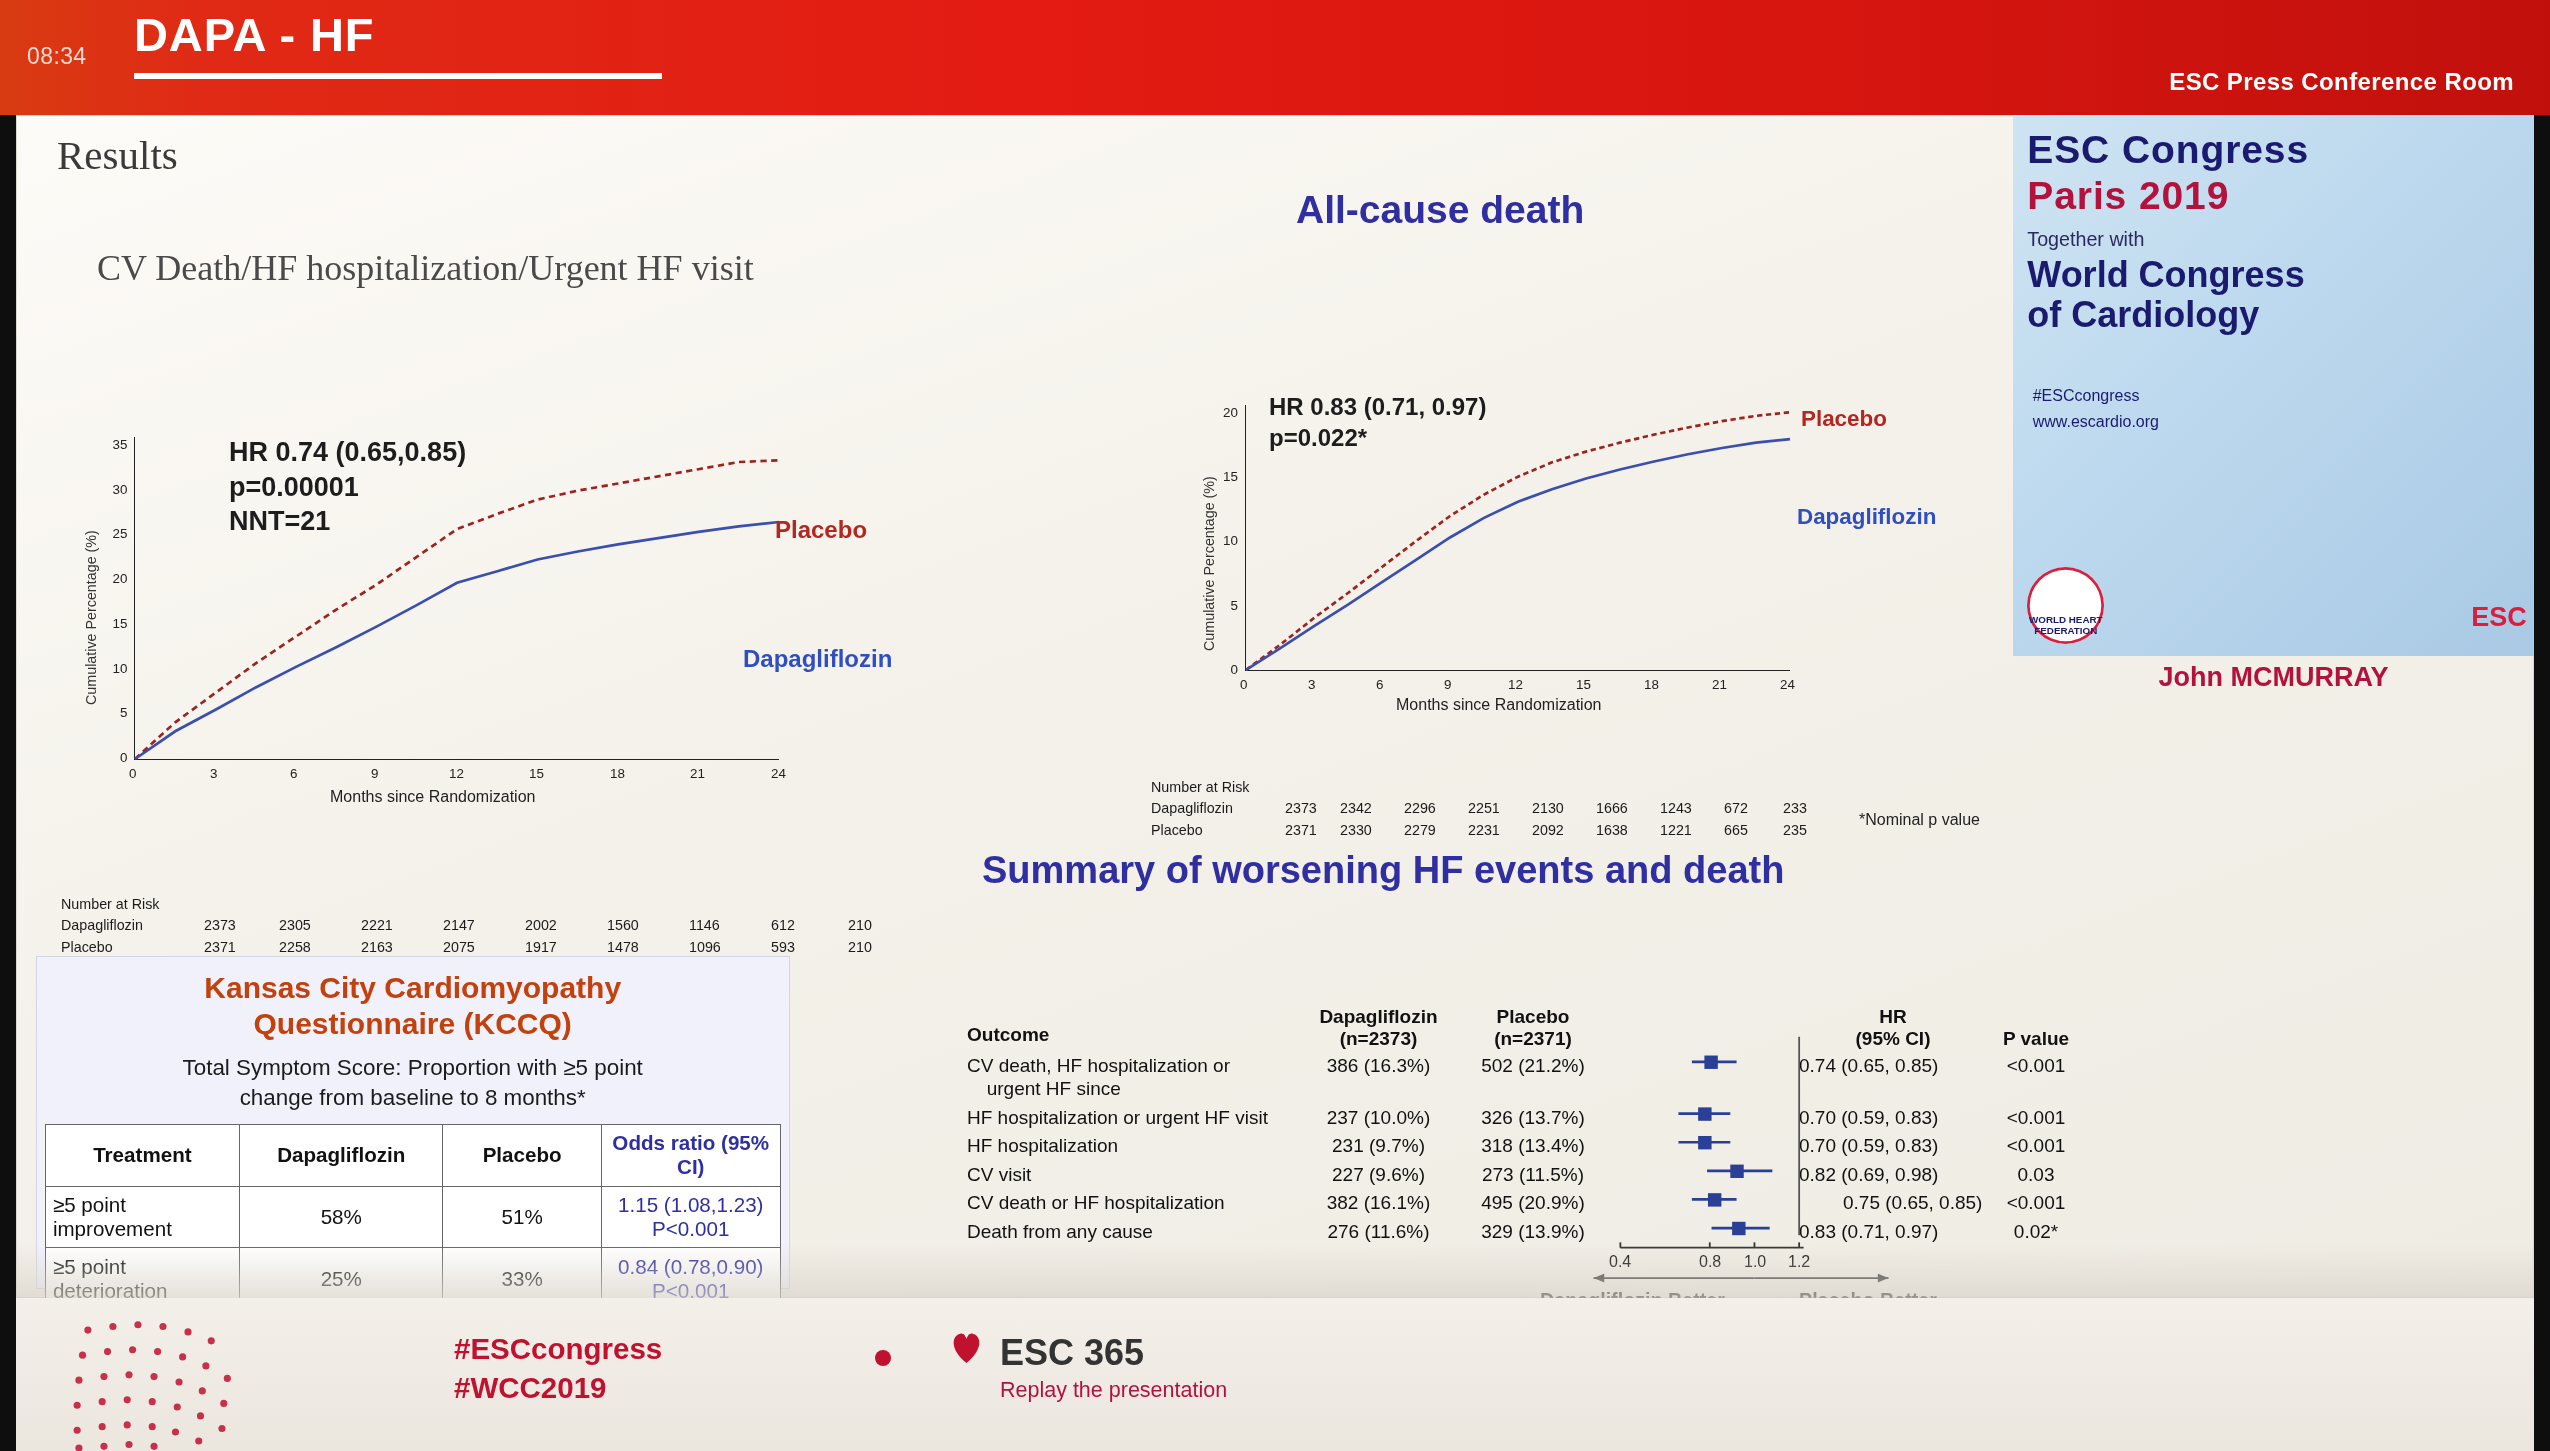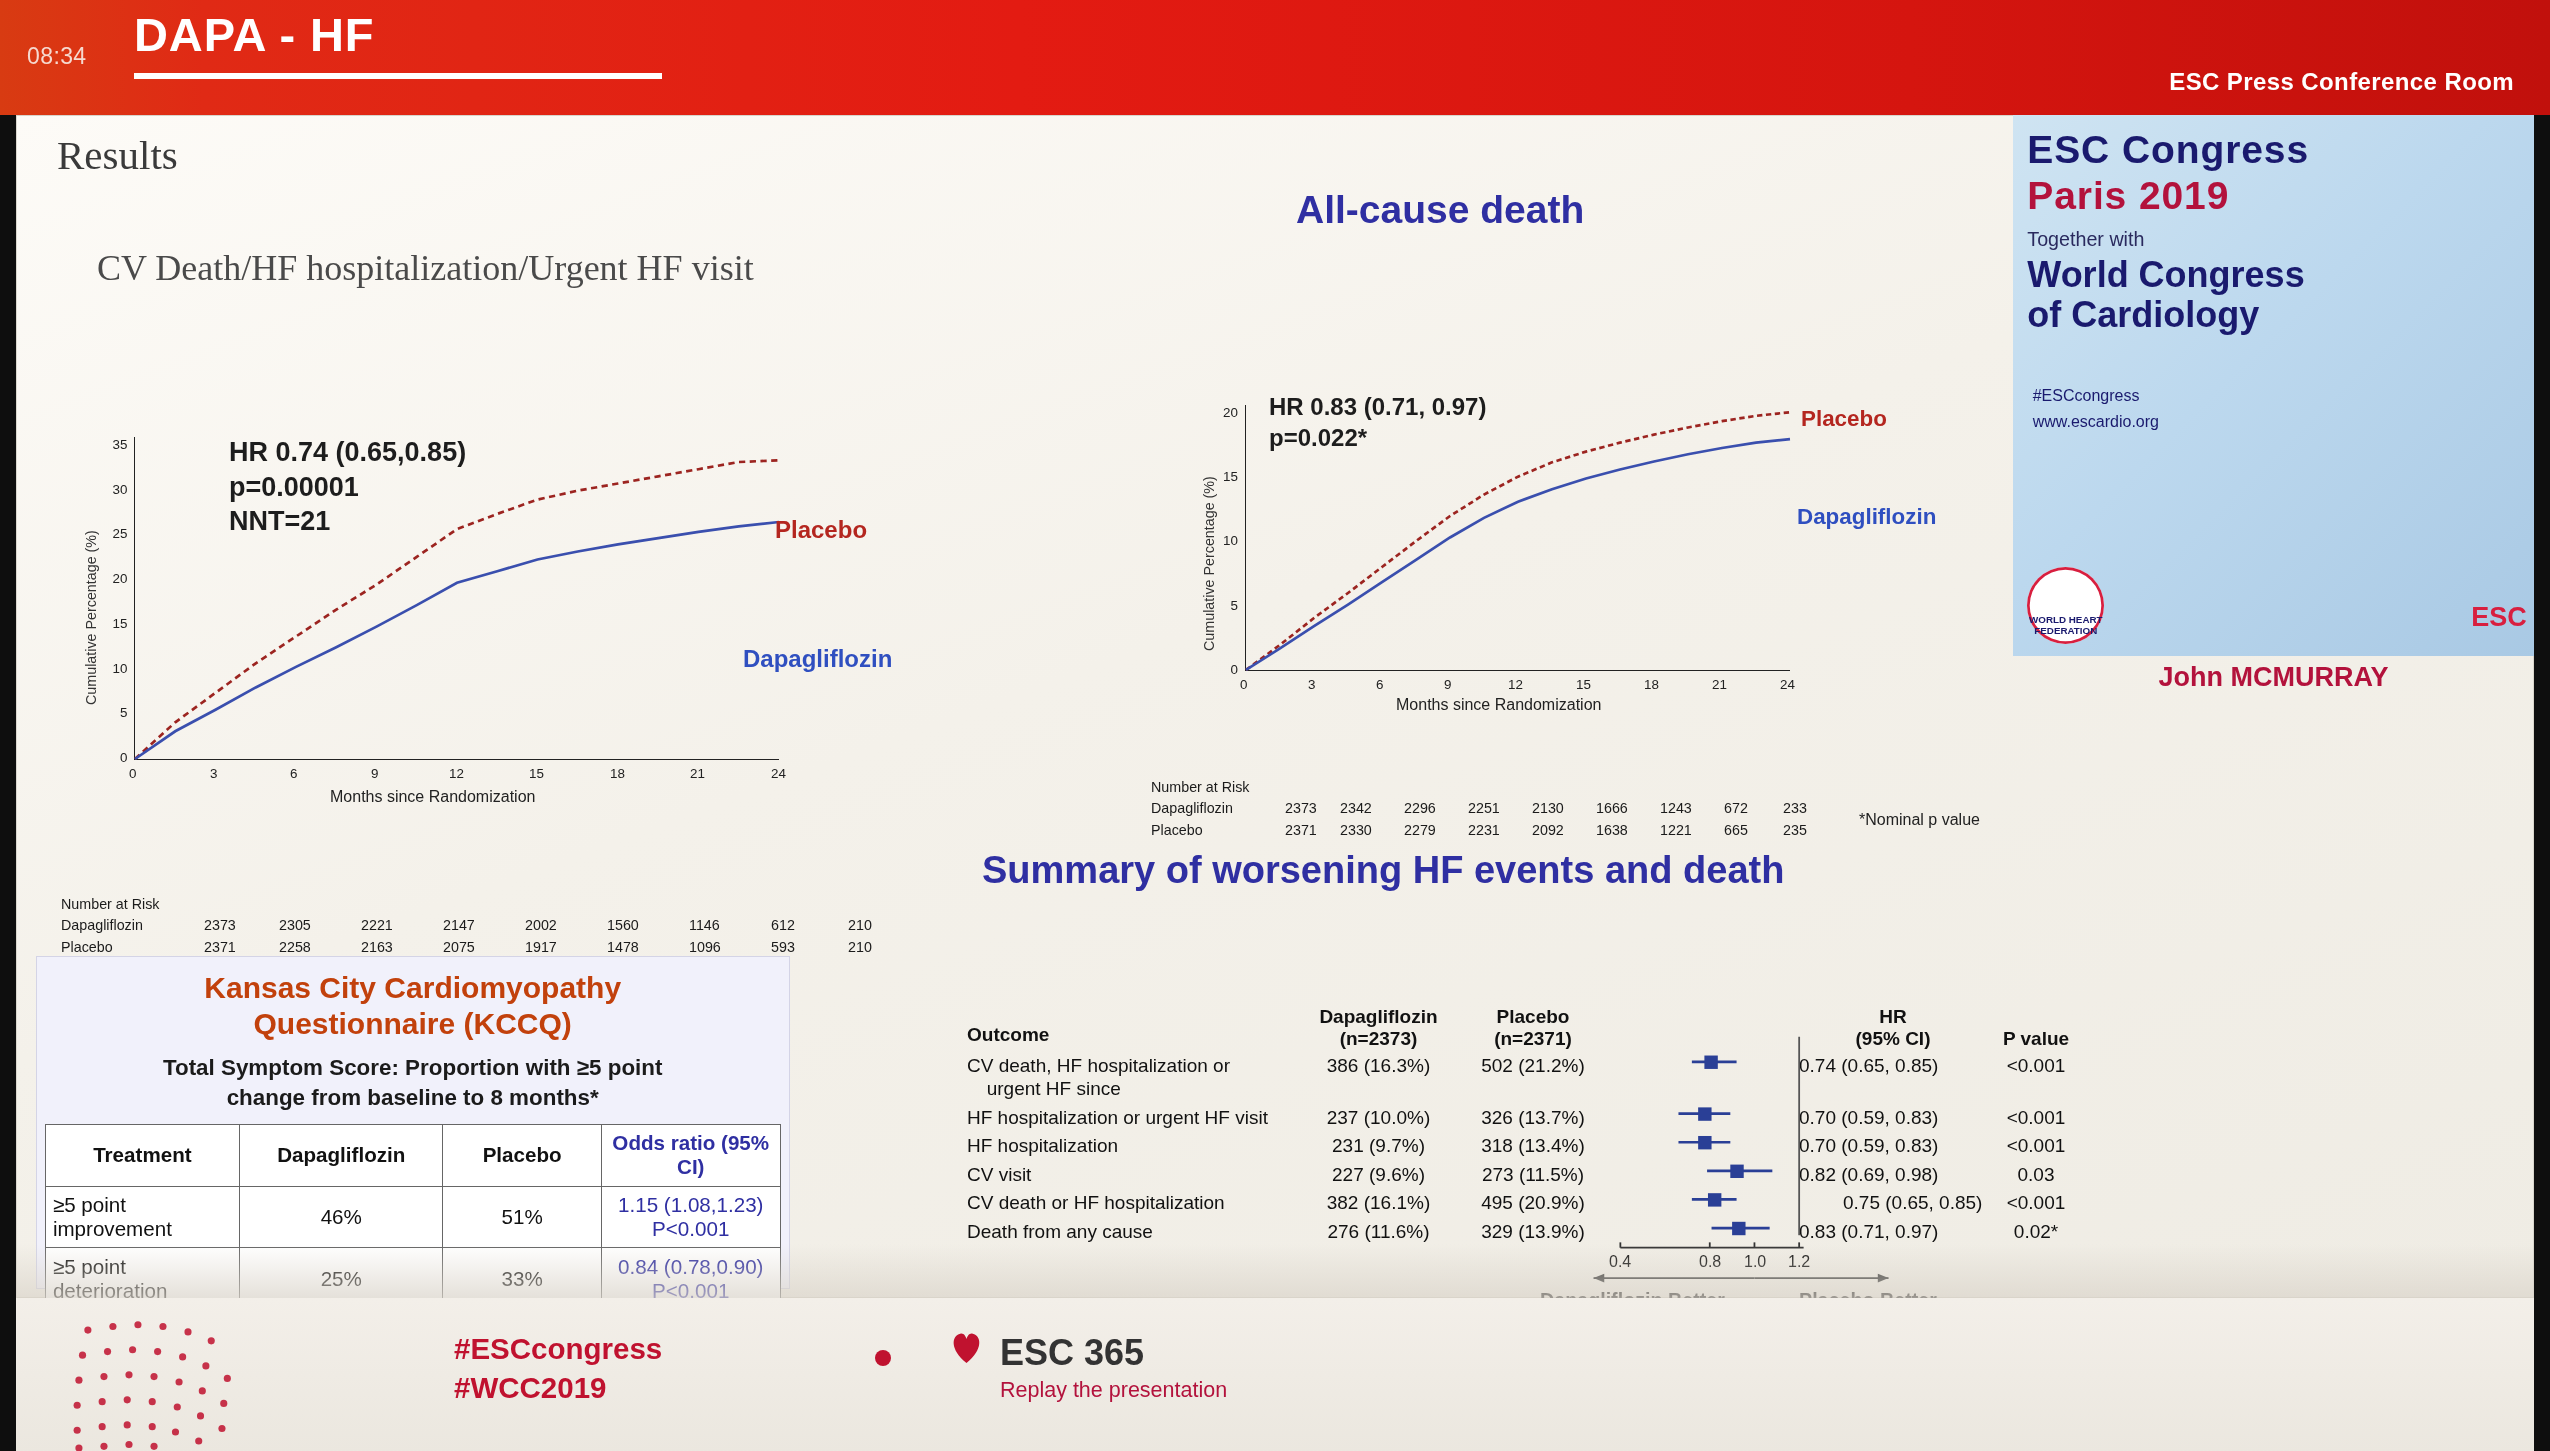--- a/index.html
+++ b/index.html
@@ -50,21 +50,21 @@
   .risk td{padding:0 0 0 0;font-size:14.3px;white-space:nowrap;}
 
   .allcause-title{position:absolute;left:1280px;top:73px;font-size:39px;font-weight:bold;color:#2f2fa2;}
   .nominal{position:absolute;font-size:16px;color:#222;}
 
   .summary-title{position:absolute;left:966px;top:734px;font-size:38px;font-weight:bold;color:#2f2fa2;}
 
   
   .kccq{position:absolute;left:19.7px;top:841px;width:752px;height:331px;background:#f1f1fb;border:0.9px solid #d4d4e6;}
   .kccq h3{margin:0;padding:12.5px 0 0 0;text-align:center;font-size:30px;color:#c2410c;font-weight:bold;line-height:1.22;}
-  .kccq .sub{margin-top:10.7px;text-align:center;font-size:22.4px;color:#1b1b1b;font-weight:bold;line-height:1.3;}
+  .kccq .sub{margin-top:10.7px;text-align:center;font-size:22.4px;color:#1b1b1b;font-weight:normal;line-height:1.3;}
   .kccq table{margin:12.5px auto 0 auto;border-collapse:collapse;width:736px;background:#fff;}
   .kccq th,.kccq td{border:0.9px solid #666;font-size:20.6px;padding:6.3px 7.2px;text-align:center;color:#111;}
   .kccq th{font-weight:bold;}
   .kccq th.or,.kccq td.or{color:#2f2fa2;}
   .kccq td.lbl{text-align:left;font-weight:normal;}
   .kccq .note{text-align:center;font-size:15px;color:#333;margin-top:3.6px;}
 
   
   .forest{position:absolute;left:951px;top:886px;width:1119px;height:295px;}
   .forest .hdr{position:absolute;font-size:19px;font-weight:bold;color:#111;text-align:center;line-height:1.2;}
@@ -371,21 +371,21 @@
           <th style="width:179px">Treatment</th>
           <th style="width:188px">Dapagliflozin</th>
           <th style="width:143px">Placebo</th>
           <th class="or">Odds ratio (95% CI)</th>
         </tr>
         <tr>
           <td class="lbl">
             <span>≥5 point</span><br>
             <span>improvement</span>
           </td>
-          <td>46%</td>
+          <td>58%</td>
           <td>51%</td>
           <td class="or">
             <span>1.15 (1.08,1.23)</span><br>
             <span>P&lt;0.001</span>
           </td>
         </tr>
         <tr>
           <td class="lbl">
             <span>≥5 point</span><br>
             <span>deterioration</span>

